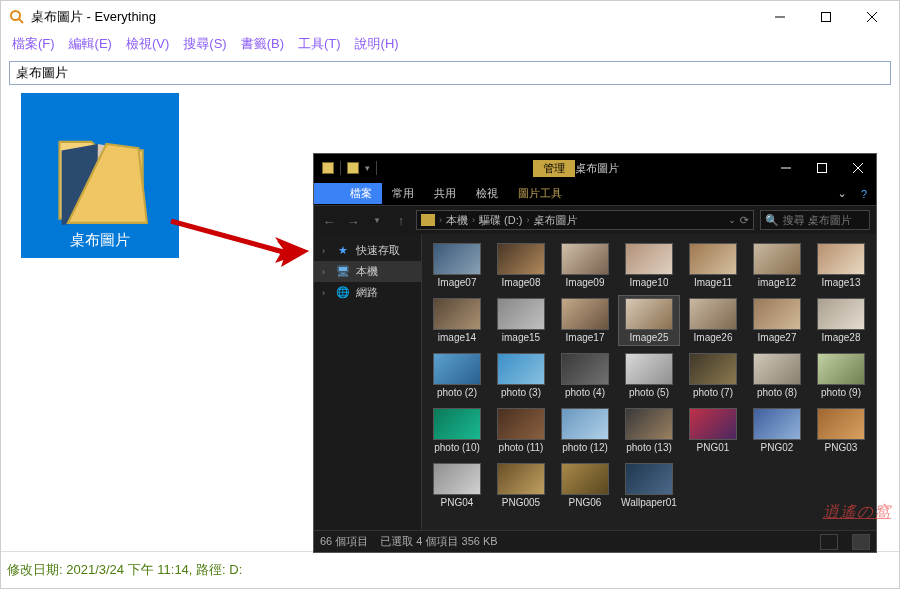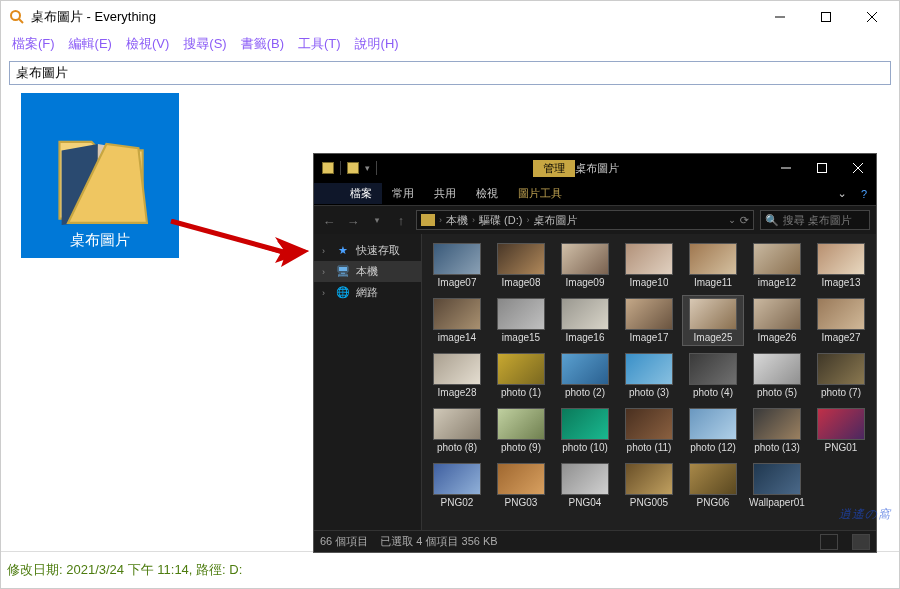--- a/index.html
+++ b/index.html
@@ -34,21 +34,21 @@
   .ex-qat { display:flex; align-items:center; gap:6px; padding:0 8px; }
   .ex-qat .sq { width:12px; height:12px; background:#e1c560; border:1px solid #7a6a2a; }
   .ex-qat .sep { width:1px; height:14px; background:#444; }
   .ex-title-mid { flex:1; display:flex; align-items:center; justify-content:center; }
   .tag-manage { background:#C7A642; color:#000; padding:1px 10px; font-size:11px;}
   .tag-name { color:#ccc; font-size:11px; }
   .ex-winbtns { display:flex;}
   .ex-winbtns .wb { width:36px; height:28px; display:flex; align-items:center; justify-content:center; color:#fff; }
   .ex-ribbon { height: 24px; background: #000; display: flex; align-items:center; border-bottom:1px solid #333; }
   .ex-tab { padding: 3px 10px; font-size:11px; color:#ccc; }
-  .ex-tab.active { background:#0f172a; color:#fff;padding-left:36px; }
+  .ex-tab.active { background:#3b82f6; color:#fff;padding-left:36px; }
   .ex-tab.tool { color:#bda050; }
   .ex-ribbon .spacer { flex:1; }
   .ex-help { width:24px; text-align:center; color:#4aa0ff; }
   .ex-drop { width:20px; text-align:center; color:#ccc; }
 
   .ex-addrbar { height: 28px; background:#191919; display:flex; align-items:center; gap:6px; padding:0 6px;}
   .ex-navbtn { width:18px; color:#777; text-align:center; font-size:13px;}
   .ex-addr { flex:1; background:#111; border:1px solid #444; height:20px; display:flex; align-items:center; padding:0 4px; gap:4px; color:#bbb; overflow:hidden;}
   .ex-addr .fld { width:14px; height:12px; background:#c7a642; }
   .ex-addr .crumb { white-space:nowrap; font-size:11px; }
@@ -67,21 +67,21 @@
   .ex-grid { flex:1; overflow:auto; padding:6px 4px 2px 4px; display:grid; grid-template-columns: repeat(7, 1fr); gap:4px 2px; align-content:start;}
   .thumb { display:flex; flex-direction:column; align-items:center; padding:2px; border:1px solid transparent;}
   .thumb.sel { background:#3a3a3a; border:1px solid #5a5a5a;}
   .thumb .img { width:48px; height:32px; border:1px solid #555; overflow:hidden;}
   .thumb .lbl { font-size:10px; color:#ddd; margin-top:2px; text-align:center; white-space:nowrap; max-width:56px; overflow:hidden; text-overflow:ellipsis;}
 
   .ex-status { height:22px; background:#1b1b1b; border-top:1px solid #333; display:flex; align-items:center; padding:0 6px; gap:12px; font-size:11px; color:#aaa;}
   .ex-status .spacer { flex:1; }
   .ex-viewbtn { width:18px; height:16px; border:1px solid #444; margin-left:2px;}
 
-  .watermark { position:absolute; right:8px; bottom:28px; font-size:12px; color:#1d4ed8; font-style:italic; opacity:.6; letter-spacing:1px; pointer-events:none;}
+  .watermark { position:absolute; right:8px; bottom:28px; font-size:16px; color:#ef4444; font-style:italic; opacity:.6; letter-spacing:1px; pointer-events:none;text-decoration:underline;}
 </style>
 </head>
 <body>
 
 <div class="ev-window">
 
   <div class="ev-titlebar">
     <span class="ev-icon">
       <svg viewBox="0 0 16 16">
           <circle cx="6.5" cy="6.5" r="4.5" fill="none" stroke="#E08A1A" stroke-width="2"></circle>
@@ -260,46 +260,38 @@
             </div>
             <div class="thumb">
               <div class="img" style="background: linear-gradient(135deg, rgb(90, 72, 56) 0%, rgb(168, 144, 112) 100%);"></div>
               <div class="lbl">image14</div>
             </div>
             <div class="thumb">
               <div class="img" style="background: linear-gradient(135deg, rgb(136, 136, 136) 0%, rgb(192, 192, 192) 100%);"></div>
               <div class="lbl">image15</div>
             </div>
             <div class="thumb">
-              <div class="img" style="background: linear-gradient(135deg, rgb(154, 152, 144) 0%, rgb(216, 212, 200) 100%);"></div>
-              <div class="lbl">Image16</div>
-            </div>
-            <div class="thumb">
               <div class="img" style="background: linear-gradient(135deg, rgb(196, 168, 136) 0%, rgb(106, 84, 64) 100%);"></div>
               <div class="lbl">Image17</div>
             </div>
             <div class="thumb sel">
               <div class="img" style="background: linear-gradient(135deg, rgb(216, 200, 180) 0%, rgb(138, 112, 80) 100%);"></div>
               <div class="lbl">Image25</div>
             </div>
             <div class="thumb">
               <div class="img" style="background: linear-gradient(135deg, rgb(202, 184, 160) 0%, rgb(126, 104, 80) 100%);"></div>
               <div class="lbl">Image26</div>
             </div>
             <div class="thumb">
               <div class="img" style="background: linear-gradient(135deg, rgb(154, 122, 90) 0%, rgb(208, 184, 152) 100%);"></div>
               <div class="lbl">Image27</div>
             </div>
             <div class="thumb">
               <div class="img" style="background: linear-gradient(135deg, rgb(170, 160, 144) 0%, rgb(228, 221, 208) 100%);"></div>
               <div class="lbl">Image28</div>
-            </div>
-            <div class="thumb">
-              <div class="img" style="background: linear-gradient(135deg, rgb(200, 168, 48) 0%, rgb(122, 104, 32) 100%);"></div>
-              <div class="lbl">photo (1)</div>
             </div>
             <div class="thumb">
               <div class="img" style="background: linear-gradient(135deg, rgb(90, 160, 208) 0%, rgb(42, 96, 144) 100%);"></div>
               <div class="lbl">photo (2)</div>
             </div>
             <div class="thumb">
               <div class="img" style="background: linear-gradient(135deg, rgb(58, 144, 200) 0%, rgb(136, 192, 224) 100%);"></div>
               <div class="lbl">photo (3)</div>
             </div>
             <div class="thumb">

